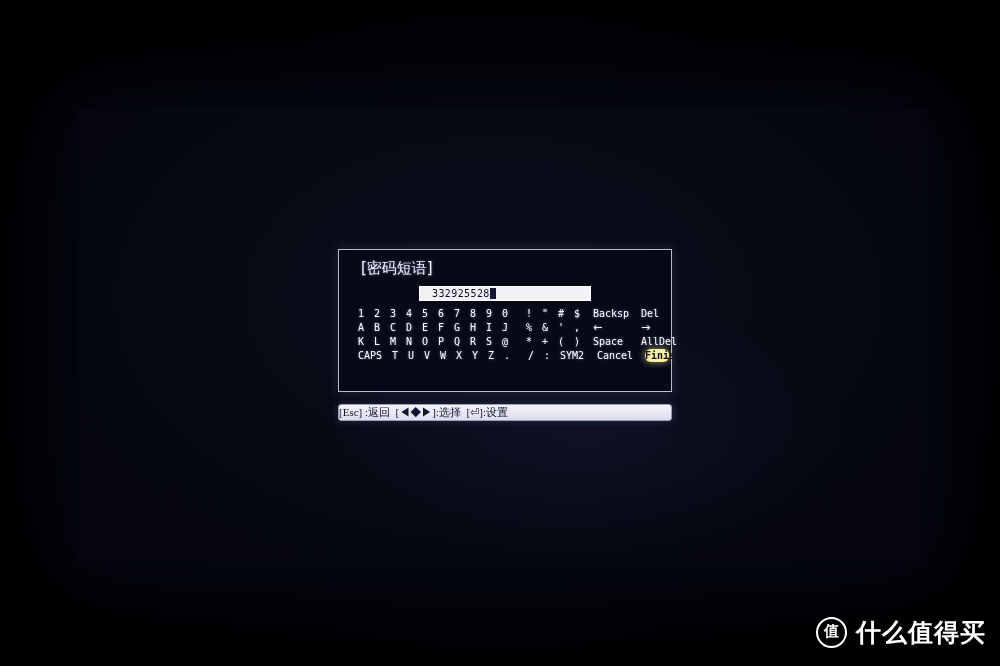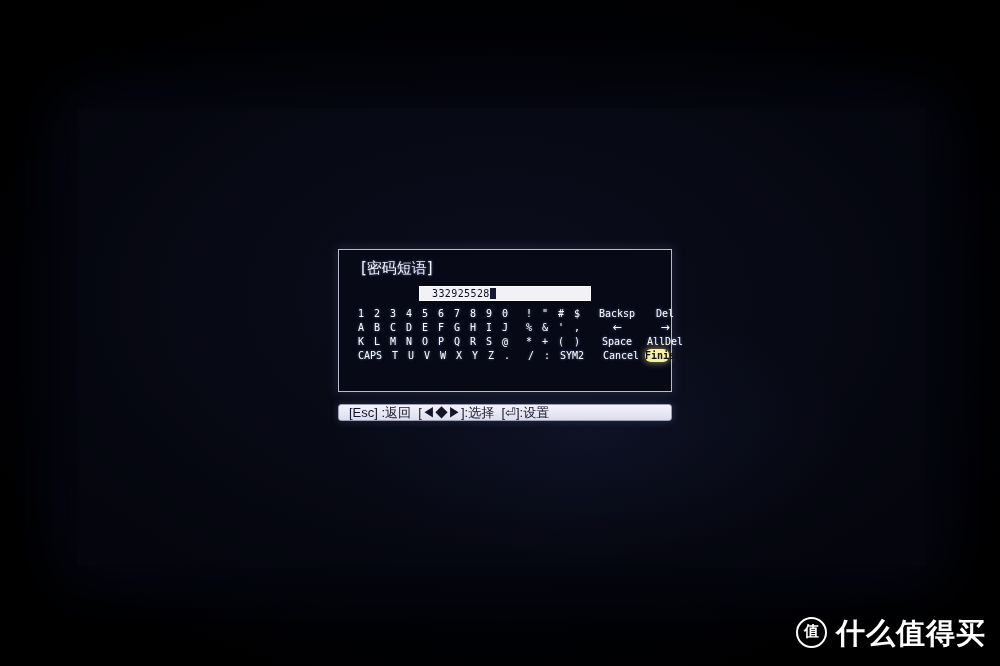--- a/index.html
+++ b/index.html
@@ -127,21 +127,20 @@
     line-height: 13px;
     text-shadow: 0 0 3px rgba(170,190,255,0.6);
     white-space: pre;
   }
   .kb-key.wide { width: 34px; }
   .kb-key.sym2 { width: 34px; }
   .kb-gap { flex: 0 0 auto; width: 8px; }
   .kb-action {
     flex: 0 0 auto;
     width: 48px;
-    text-align: center;
     color: #ffffff;
     font-size: 10px;
     line-height: 13px;
     text-shadow: 0 0 3px rgba(170,190,255,0.6);
     white-space: pre;
   }
   .kb-action.arrow {
     font-family: "DejaVu Sans", "Liberation Sans", sans-serif;
     font-size: 11px;
   }
@@ -164,24 +163,23 @@
     height: 15px;
     background: linear-gradient(to bottom, #f4f3fa 0%, #dddced 100%);
     border: 1px solid #9a9db4;
     border-radius: 3px;
     display: flex;
     align-items: center;
     box-shadow: 0 0 7px 1px rgba(120,130,180,0.22);
   }
   #status-text {
     color: #11142c;
-    font-family: Liberation Sans, sans-serif;
-    font-size: 13px;
+    font-family: Liberation Serif, serif;
+    font-size: 11px;
     line-height: 15px;
-    padding-left: 10px;
     white-space: pre;
     letter-spacing: 0px;
   }
 
   
   #watermark {
     position: absolute;
     right: 14px;
     bottom: 18px;
     display: flex;
@@ -196,21 +194,21 @@
     color: #ffffff;
     font-family: "DejaVu Sans", "Liberation Sans", sans-serif;
     font-size: 15px;
     line-height: 25px;
     text-align: center;
     font-weight: bold;
   }
   #watermark-text {
     color: #ffffff;
     font-family: "DejaVu Sans", "Liberation Sans", sans-serif;
-    font-size: 29px;
+    font-size: 25px;
     font-weight: bold;
     letter-spacing: 1px;
     line-height: 28px;
   }
 </style>
 </head>
 <body>
 
 <div id="photo-frame">
 

